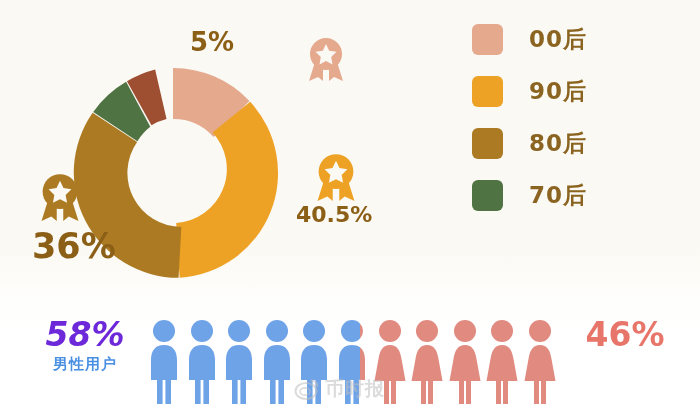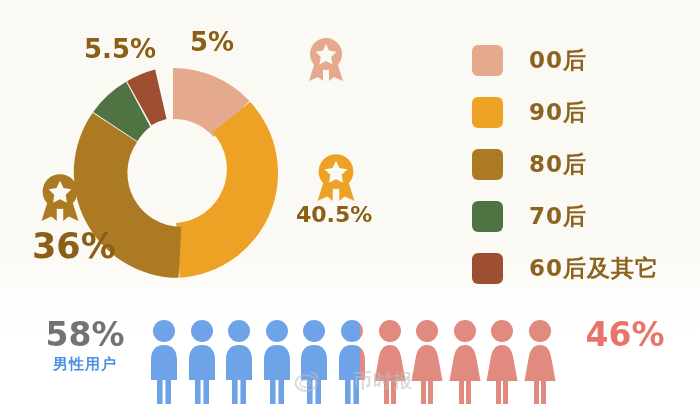--- a/index.html
+++ b/index.html
@@ -34,46 +34,46 @@
   #pct-60{left:190px;top:29px;font-size:26px;}
 
   
   .medal{position:absolute;width:0;height:0;}
   #medal-00{left:306px;top:36px;}
   #medal-90{left:314px;top:152px;}
   #medal-80{left:38px;top:172px;}
 
   
   #legend{position:absolute;left:472px;top:24px;width:220px;}
-  .legend-row{display:flex;align-items:flex-end;height:52px;}
+  .legend-row{display:flex;align-items:flex-start;height:52px;}
   .legend-swatch{width:31px;height:31px;border-radius:6px;flex:0 0 auto;}
   .legend-label{
     margin-left:26px;font-size:23px;font-weight:bold;color:#8A6420;
     font-family:"DejaVu Sans","Liberation Sans",sans-serif;letter-spacing:1px;
   }
 
   
   #gender{position:absolute;left:0;top:300px;width:700px;height:110px;}
   #male-block{position:absolute;left:30px;top:18px;text-align:center;width:110px;}
   #female-block{position:absolute;left:570px;top:18px;text-align:center;width:110px;}
   .big-pct{font-size:33px;font-weight:bold;line-height:1.05;
            font-family:"DejaVu Sans","Liberation Sans",sans-serif;}
   .sub-lbl{font-size:15px;font-weight:bold;margin-top:2px;letter-spacing:1px;
            font-family:Liberation Mono, monospace;}
-  #male-block .big-pct{color:#737373;}
+  #male-block .big-pct{color:#6d28d9;font-style:italic;}
   #male-block .sub-lbl{color:#4A90E2;}
   #female-block .big-pct{color:#E8756A;}
   #female-block .sub-lbl{color:#E8756A;}
 
   #people{position:absolute;left:148px;top:12px;width:408px;height:92px;
           display:flex;align-items:flex-end;justify-content:space-between;}
   .person{width:32px;height:86px;flex:0 0 auto;}
 
   
-  #watermark{position:absolute;left:294px;top:368px;display:flex;align-items:flex-start;opacity:.55;gap:28px;}
+  #watermark{position:absolute;left:294px;top:376px;display:flex;align-items:flex-start;opacity:.55;}
   #wm-text{margin-left:5px;font-size:19px;font-weight:bold;color:#BFBFBF;letter-spacing:1px;
            font-family:"DejaVu Sans","Liberation Sans",sans-serif;}
 </style>
 </head>
 <body>
 
 <div id="stage">
 
   <div class="top-cut"></div>
 
@@ -89,21 +89,20 @@
 
         <path fill="#4F7342" d="M 31.23 49.98 A 105 105 0 0 1 64.10 19.84 L 88.29 64.63 A 54 54 0 0 0 75.38 79.13 Z"></path>
 
         <path fill="#9E4F32" d="M 64.99 19.33 A 105 105 0 0 1 93.14 7.52 L 104.53 56.88 A 54 54 0 0 0 89.47 63.17 Z"></path>
       </g>
     </svg>
   </div>
 
   <div class="pct" id="pct-90">40.5%</div>
   <div class="pct" id="pct-80">36%</div>
-  <div class="pct" id="pct-70">5.5%</div>
   <div class="pct" id="pct-60">5%</div>
 
   <div class="medal" id="medal-00">
     <svg width="40" height="46" viewBox="0 0 40 46">
       <path fill="#E5A98D" d="M9 26 L3 45 L12 41 L17 45 L17 26 Z"></path>
       <path fill="#E5A98D" d="M31 26 L37 45 L28 41 L23 45 L23 26 Z"></path>
       <circle cx="20" cy="18" r="16" fill="#E5A98D"></circle>
       <path fill="#FBF9F3" d="M20 8 L23.2 14.8 L30.5 15.8 L25.2 21.1 L26.5 28.4 L20 25 L13.5 28.4 L14.8 21.1 L9.5 15.8 L16.8 14.8 Z"></path>
     </svg>
   </div>
@@ -133,24 +132,20 @@
       <div class="legend-swatch" style="background:#EDA225"></div>
       <div class="legend-label">90后</div>
     </div>
     <div class="legend-row">
       <div class="legend-swatch" style="background:#AC7A22"></div>
       <div class="legend-label">80后</div>
     </div>
     <div class="legend-row">
       <div class="legend-swatch" style="background:#4F7342"></div>
       <div class="legend-label">70后</div>
-    </div>
-    <div class="legend-row">
-      <div class="legend-swatch" style="background:#9E4F32"></div>
-      <div class="legend-label">60后及其它</div>
     </div>
   </div>
 
   <div id="gender">
 
     <div id="male-block">
       <div class="big-pct">58%</div>
       <div class="sub-lbl">男性用户</div>
     </div>
 

